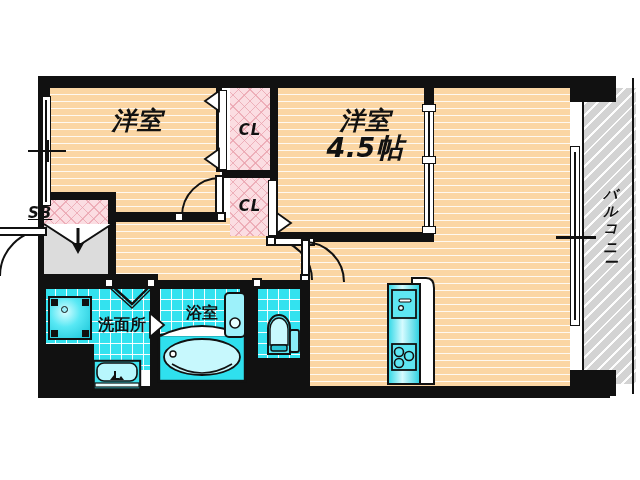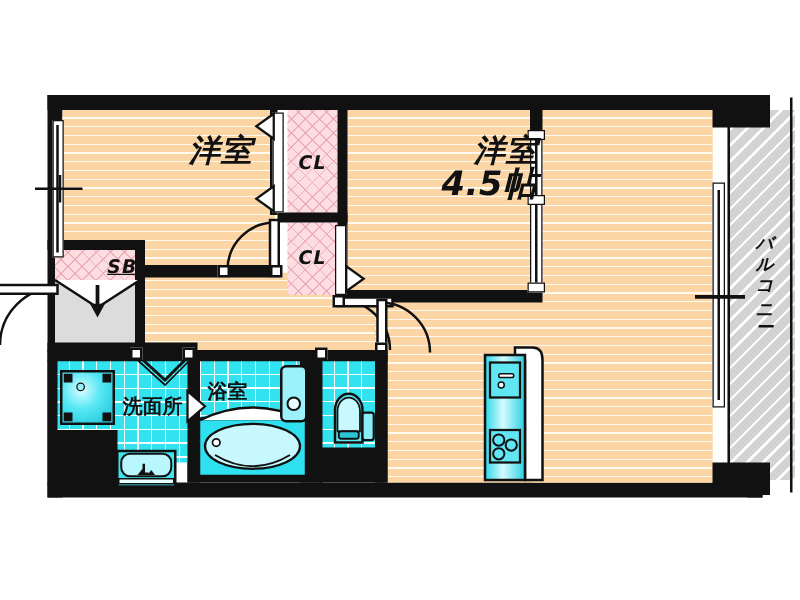--- a/index.html
+++ b/index.html
@@ -39,21 +39,21 @@
   }
   .wall{background:#111111;}
   .whitefill{background:#ffffff;}
 
   
   .lbl{
     color:#111;font-weight:bold;font-style:italic;
     text-align:center;white-space:nowrap;line-height:1.02;
     letter-spacing:.5px;
   }
-  .lbl-room{font-size:25px;text-align:right;}
+  .lbl-room{font-size:25px;}
   .lbl-room .n{font-size:27px;display:block;}
   .lbl-ldk{font-size:26px;}
   .lbl-ldk .n{font-size:28px;display:block;}
   .lbl-cl{font-size:15px;font-weight:bold;font-style:italic;color:#111;letter-spacing:1px;}
   .lbl-sb{font-size:15px;font-weight:bold;font-style:italic;color:#111;letter-spacing:1px;}
   .lbl-sm{font-size:15px;font-weight:bold;font-style:normal;color:#111;letter-spacing:0px;}
   .lbl-vert{
     font-size:14px;font-weight:bold;font-style:italic;color:#111;
     writing-mode:vertical-rl;text-orientation:upright;
     letter-spacing:3px;line-height:1;
@@ -100,21 +100,21 @@
   <div class="abs lbl-cl" style="left:230px;top:121px;width:40px;text-align:center;">CL</div>
 
   <div class="abs closet" style="left:230px;top:178px;width:40px;height:58px;"></div>
   <div class="abs lbl-cl" style="left:230px;top:197px;width:40px;text-align:center;">CL</div>
 
   <div class="abs wall" style="left:270px;top:88px;width:8px;height:152px;"></div>
   <div class="abs wall" style="left:222px;top:170px;width:56px;height:8px;"></div>
   <div class="abs wall" style="left:216px;top:88px;width:6px;height:84px;"></div>
 
   <div class="abs closet" style="left:44px;top:198px;width:66px;height:28px;"></div>
-  <div class="abs lbl-sb" style="left:44px;top:204px;width:66px;text-align:right;text-decoration:underline;">SB</div>
+  <div class="abs lbl-sb" style="left:28px;top:204px;width:66px;text-align:left;text-decoration:underline;">SB</div>
 
   <div class="abs genkan" style="left:44px;top:226px;width:66px;height:52px;"></div>
 
   <div class="abs wall" style="left:38px;top:192px;width:78px;height:8px;"></div>
   <div class="abs wall" style="left:108px;top:192px;width:8px;height:90px;"></div>
   <div class="abs wall" style="left:38px;top:274px;width:78px;height:8px;"></div>
 
   <svg class="abs" style="left:44px;top:224px;" width="68" height="32" viewBox="0 0 68 32">
     <path d="M0,0 L34,22 L68,0" fill="#ffffff" stroke="#111" stroke-width="2"></path>
     <path d="M34,4 L34,26" stroke="#111" stroke-width="3"></path>
@@ -124,21 +124,21 @@
   <svg class="abs" style="left:-2px;top:228px;" width="54" height="54" viewBox="0 0 54 54">
     <path d="M48,2 A46,46 0 0 0 2,48" fill="none" stroke="#111" stroke-width="2"></path>
     <rect x="0" y="0" width="48" height="7" fill="#fff" stroke="#111" stroke-width="2"></rect>
   </svg>
 
   <div class="abs tile" style="left:44px;top:288px;width:108px;height:82px;"></div>
   <div class="abs tile" style="left:160px;top:288px;width:88px;height:90px;"></div>
   <div class="abs tile" style="left:256px;top:288px;width:50px;height:72px;"></div>
 
   <div class="abs lbl-sm" style="left:84px;top:315px;width:76px;text-align:center;font-size:16px;">洗面所</div>
-  <div class="abs lbl-sm" style="left:166px;top:303px;width:72px;font-size:16px;">浴室</div>
+  <div class="abs lbl-sm" style="left:166px;top:303px;width:72px;text-align:center;font-size:16px;">浴室</div>
 
   <div class="abs wall" style="left:38px;top:280px;width:272px;height:9px;"></div>
   <div class="abs wall" style="left:150px;top:288px;width:10px;height:98px;"></div>
   <div class="abs wall" style="left:240px;top:288px;width:18px;height:98px;"></div>
   <div class="abs wall" style="left:300px;top:280px;width:10px;height:106px;"></div>
   <div class="abs wall" style="left:44px;top:344px;width:50px;height:44px;"></div>
   <div class="abs wall" style="left:38px;top:288px;width:8px;height:100px;"></div>
   <div class="abs wall" style="left:150px;top:370px;width:108px;height:16px;"></div>
   <div class="abs wall" style="left:256px;top:358px;width:52px;height:28px;"></div>
 

